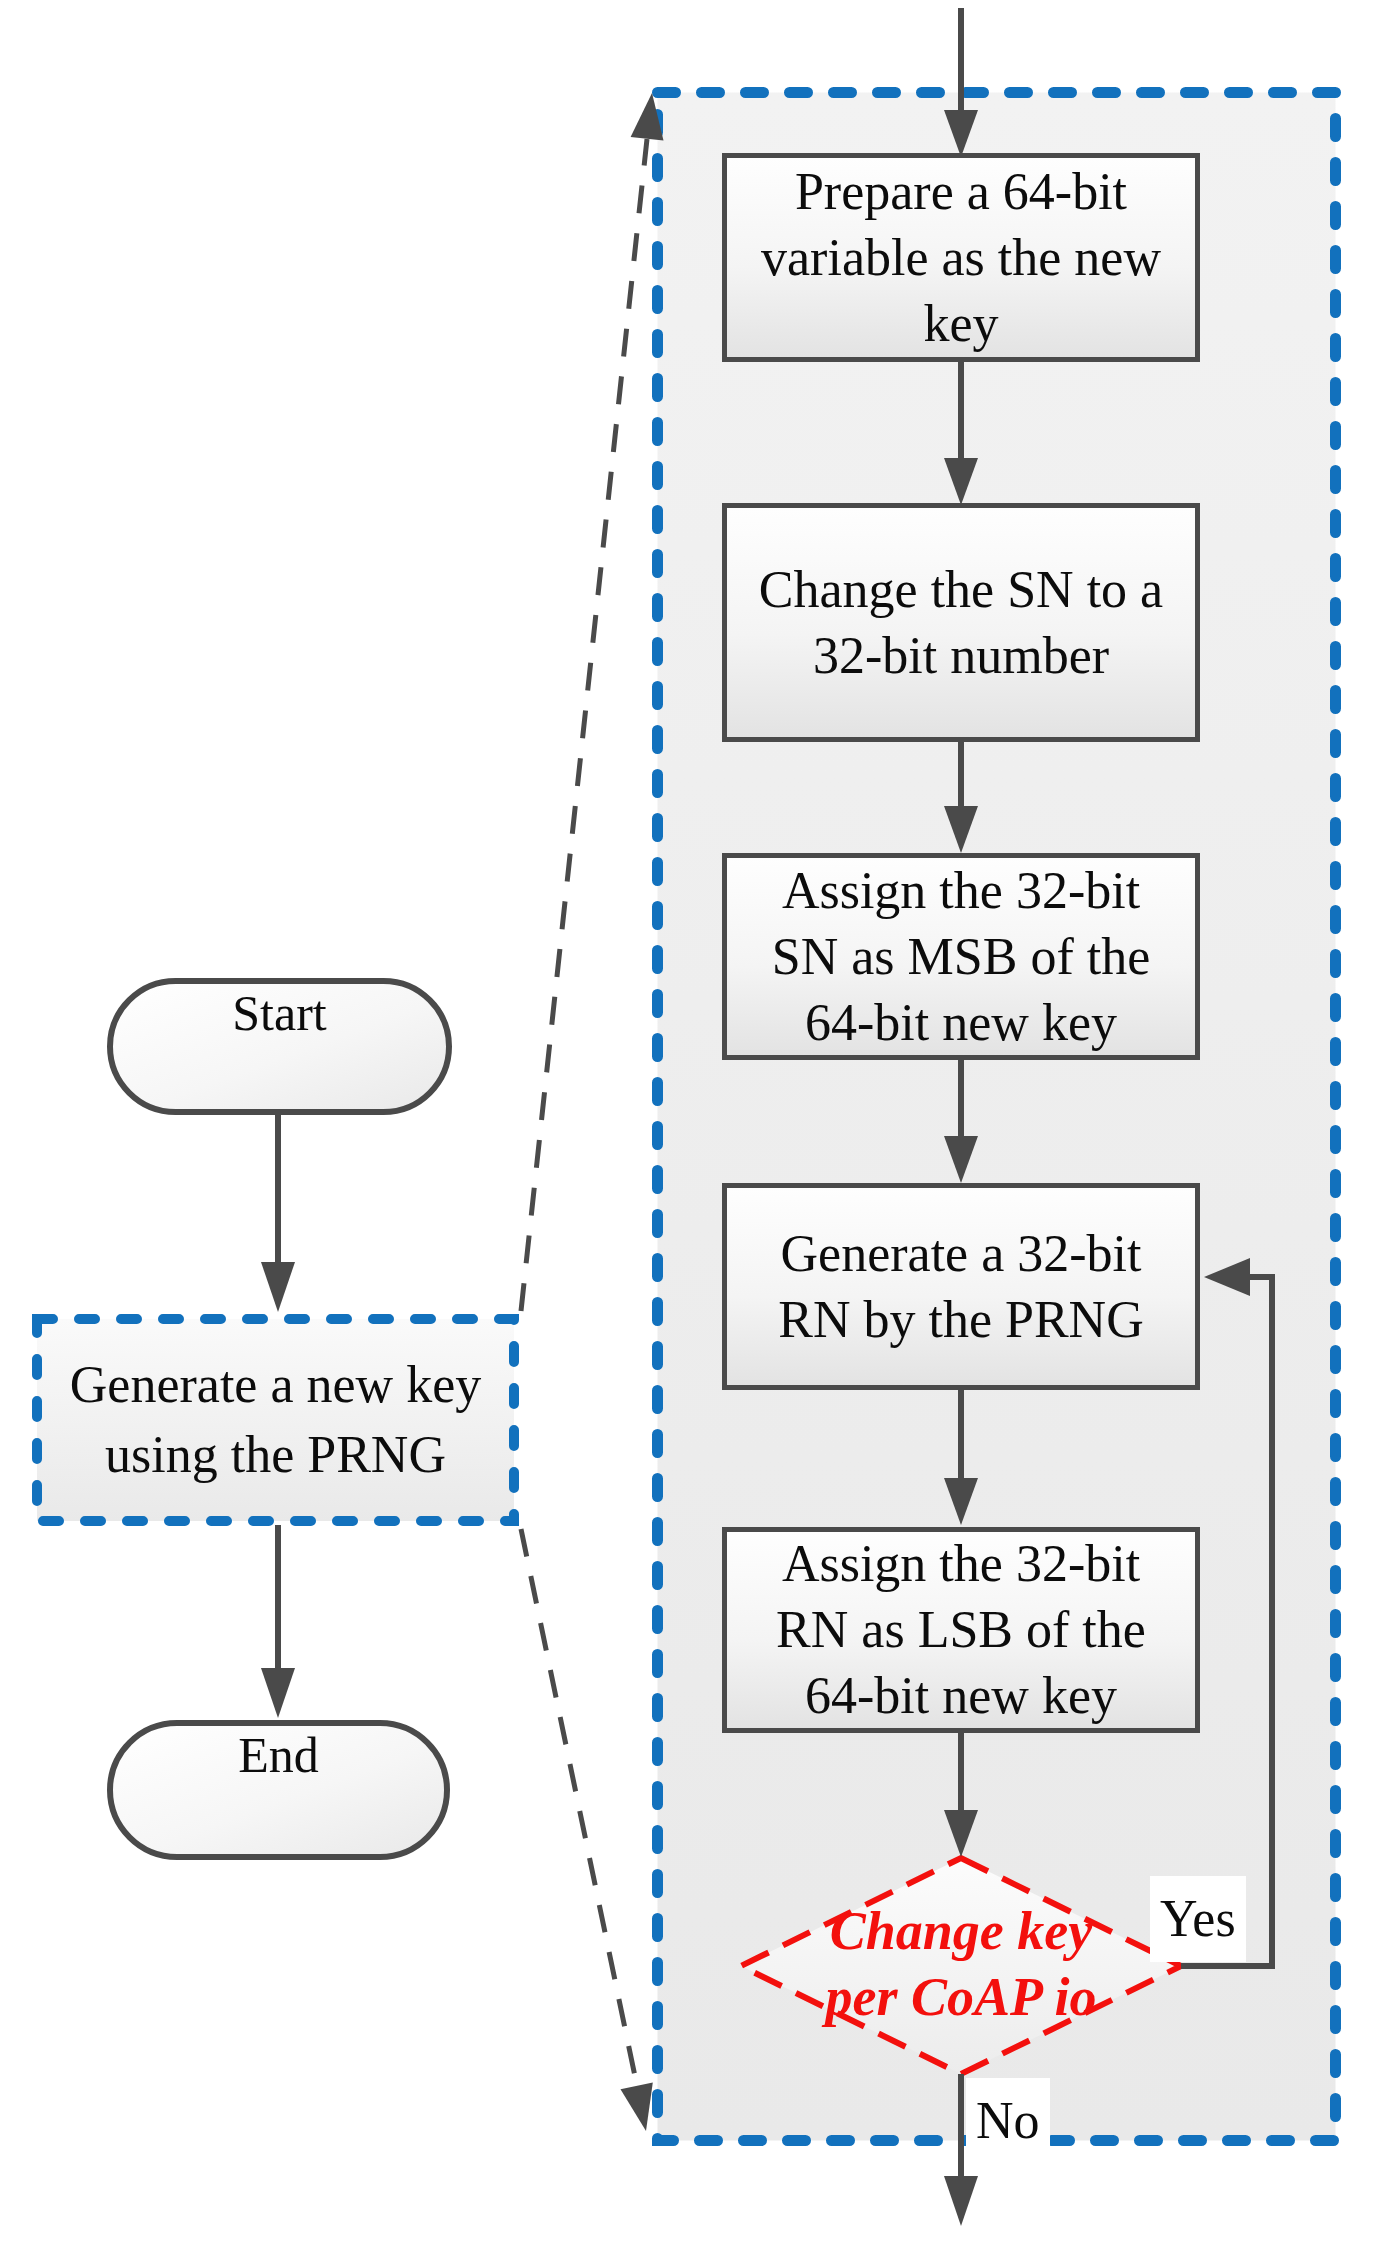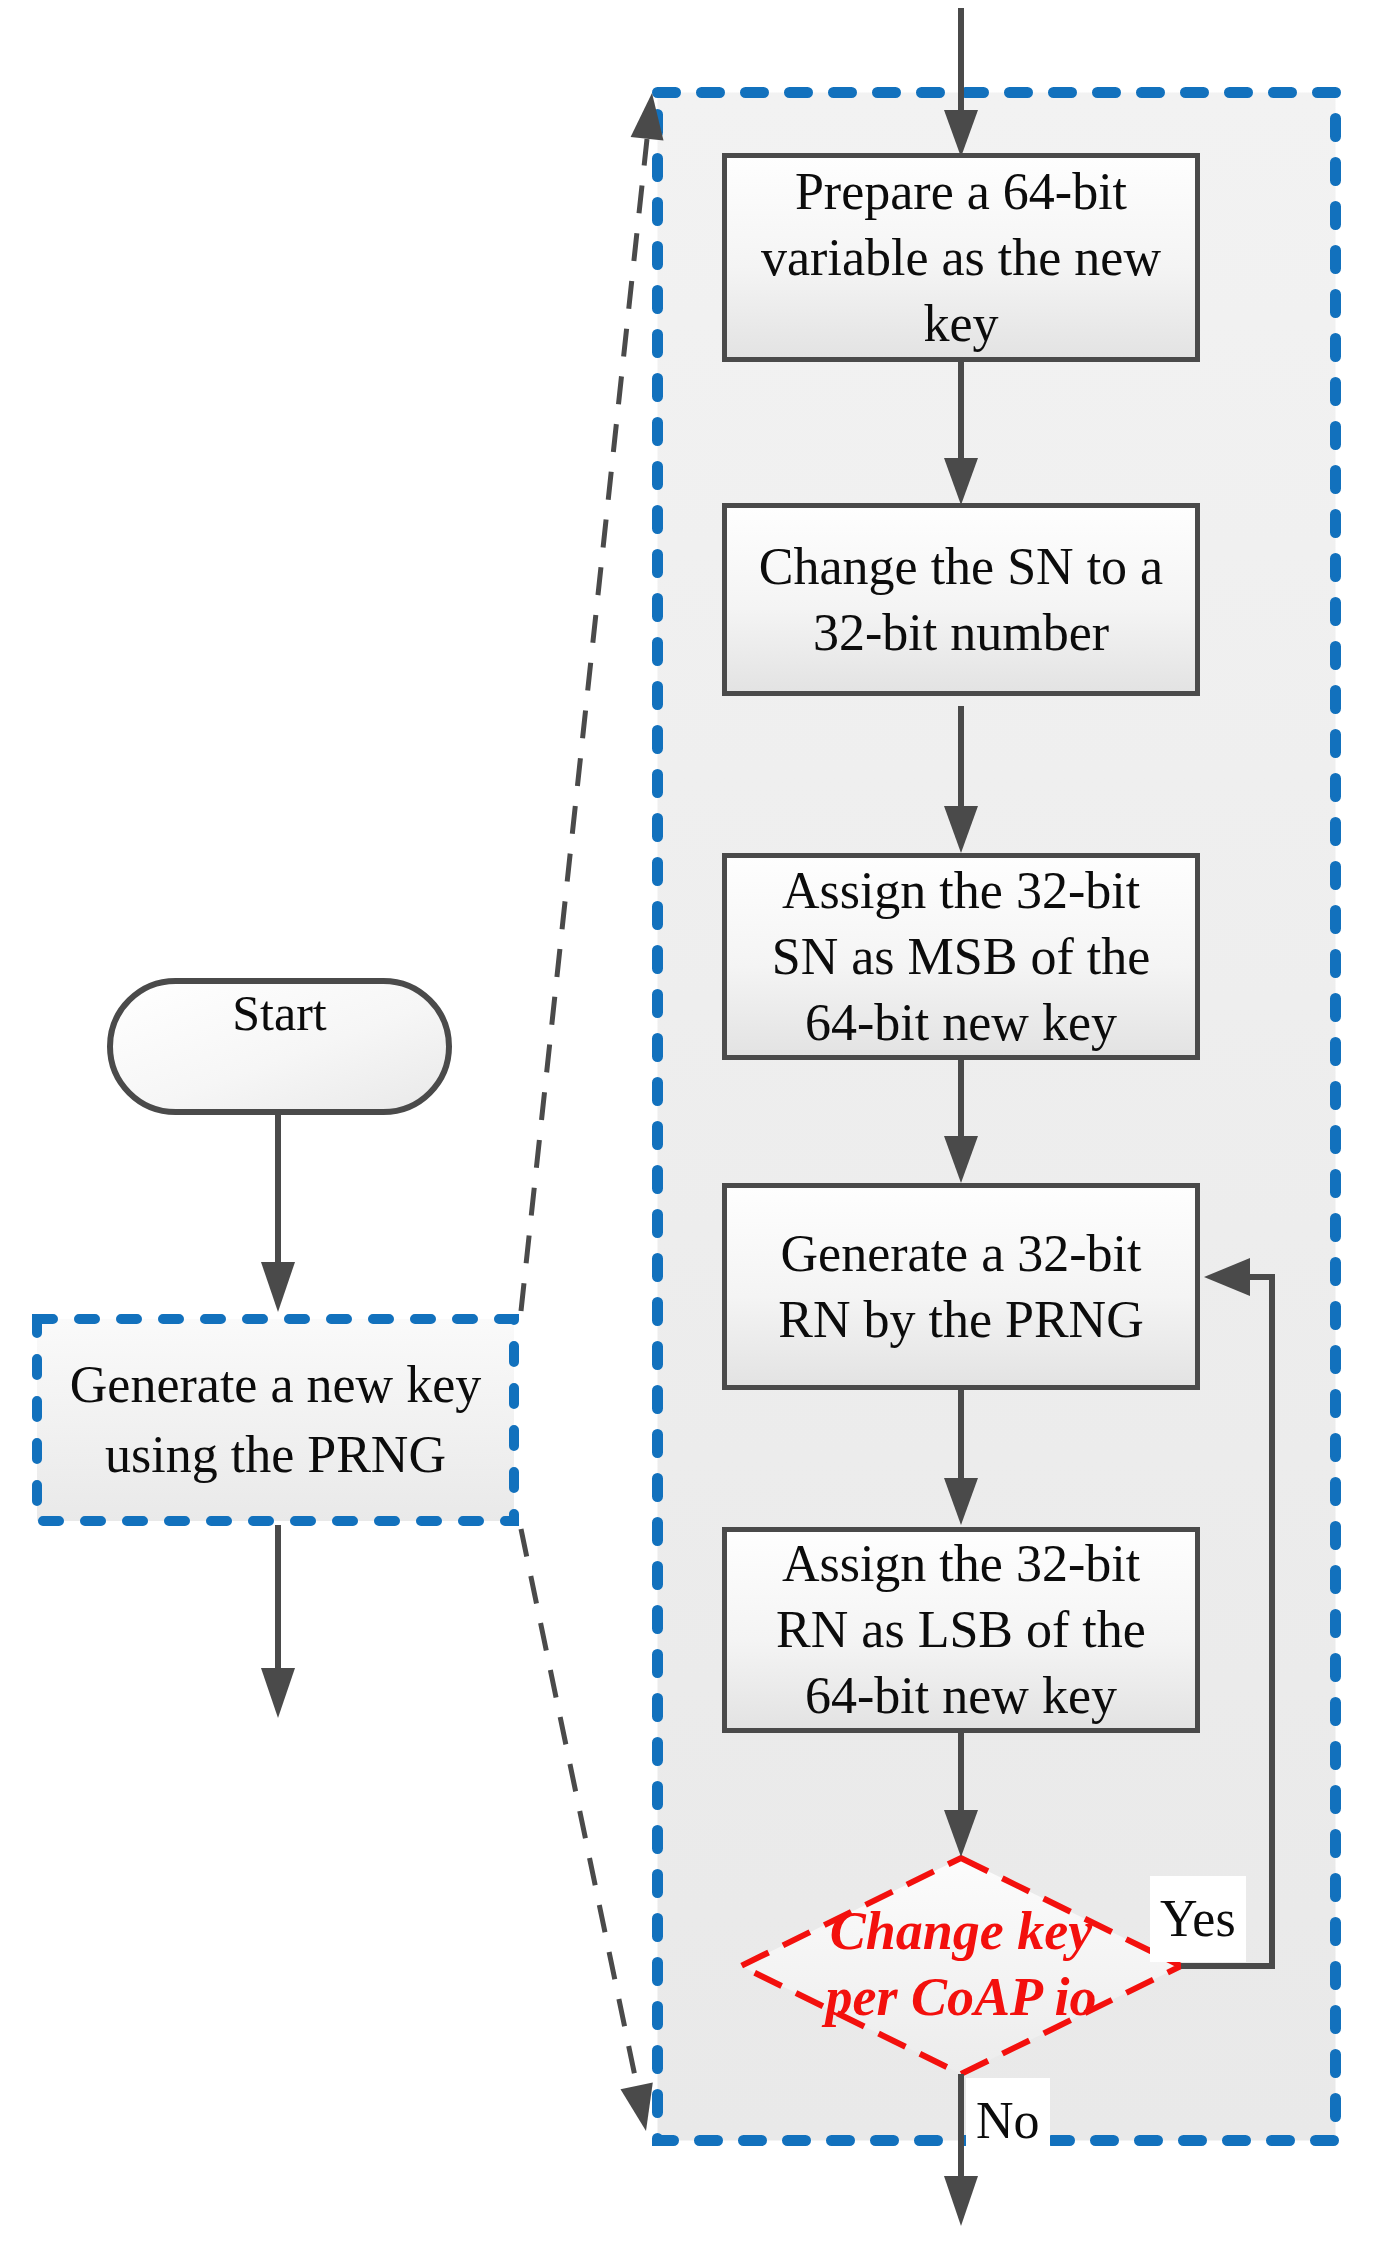--- a/index.html
+++ b/index.html
@@ -148,28 +148,31 @@
 
     <div class="stadium" style="left:107px;top:978px;width:345px;height:137px;">
       <span>Start</span>
     </div>
 
     <div class="dashed-box-text">
       <span>Generate a new key
 using the PRNG</span>
     </div>
 
+    <div class="stadium" style="left:107px;top:1720px;width:343px;height:140px;">
+      <span>End</span>
+    </div>
 
     <div class="pbox" style="top:153px;height:209px;">
       <span>Prepare a 64-bit
 variable as the new
 key</span>
     </div>
 
-    <div class="pbox" style="top:503px;height:193px;">
+    <div class="pbox" style="top:503px;height:239px;">
       <span>Change the SN to a
 32-bit number</span>
     </div>
 
     <div class="pbox" style="top:853px;height:207px;">
       <span>Assign the 32-bit
 SN as MSB of the
 64-bit new key</span>
     </div>
 

